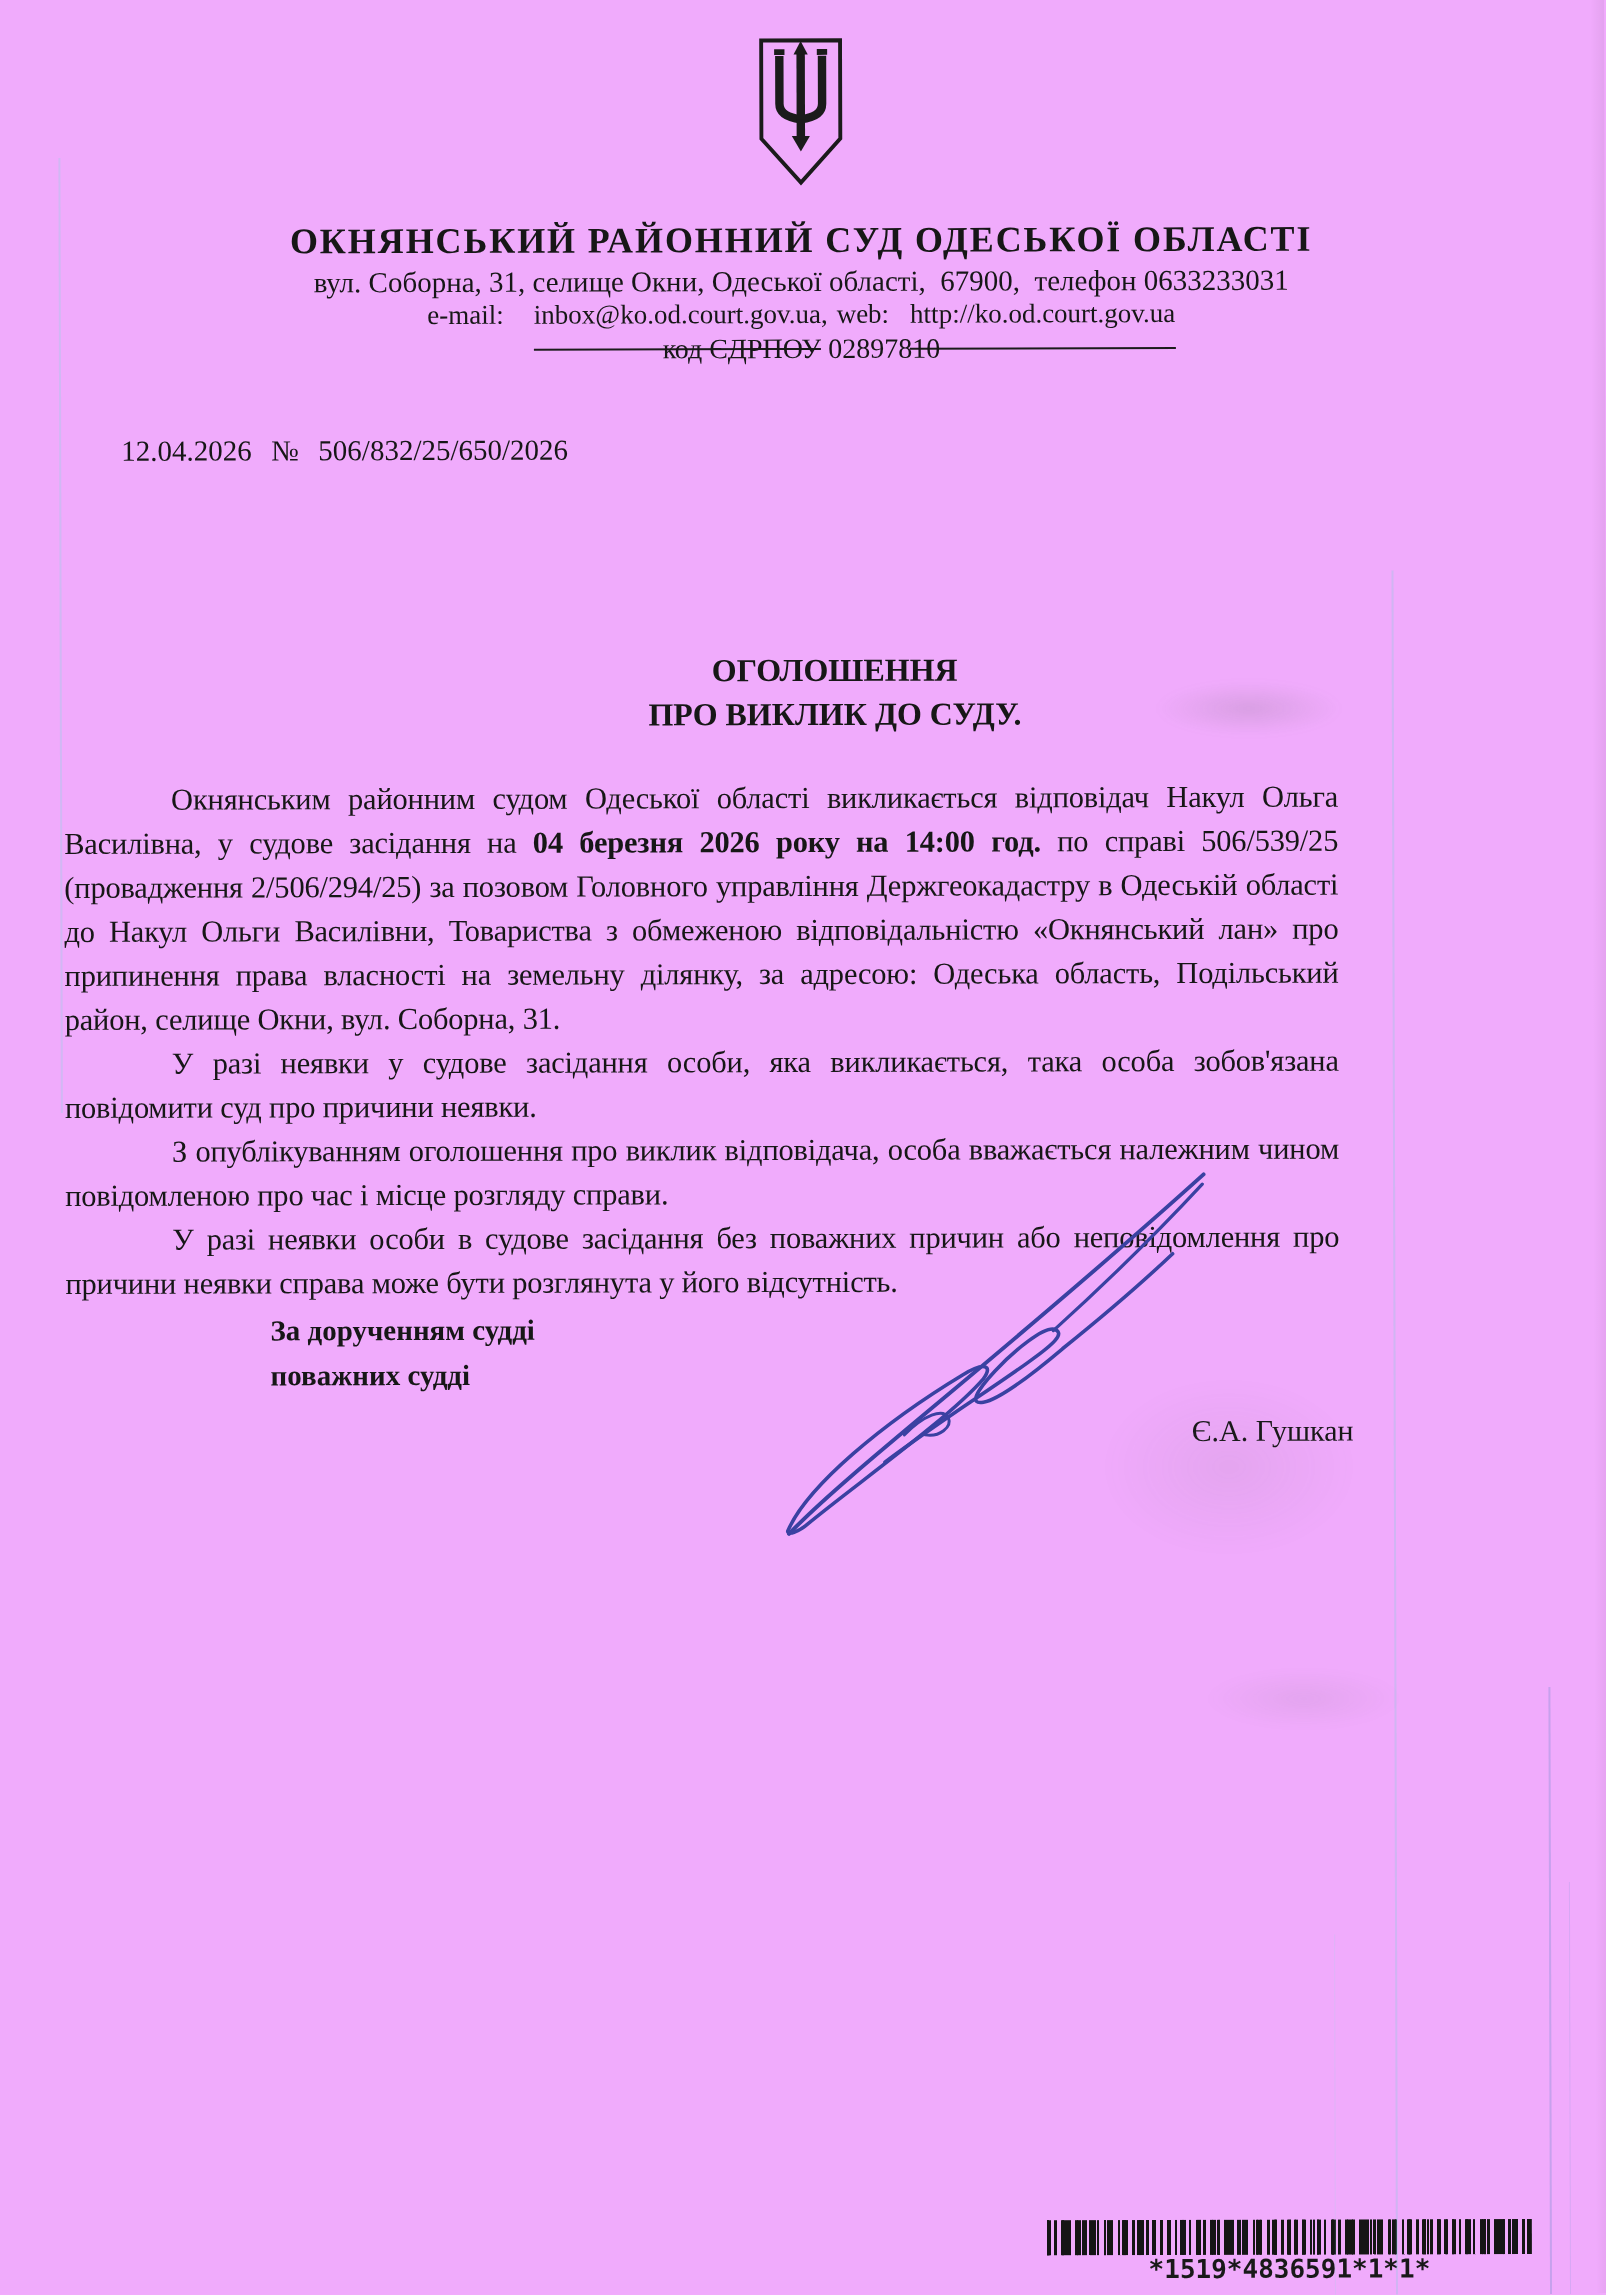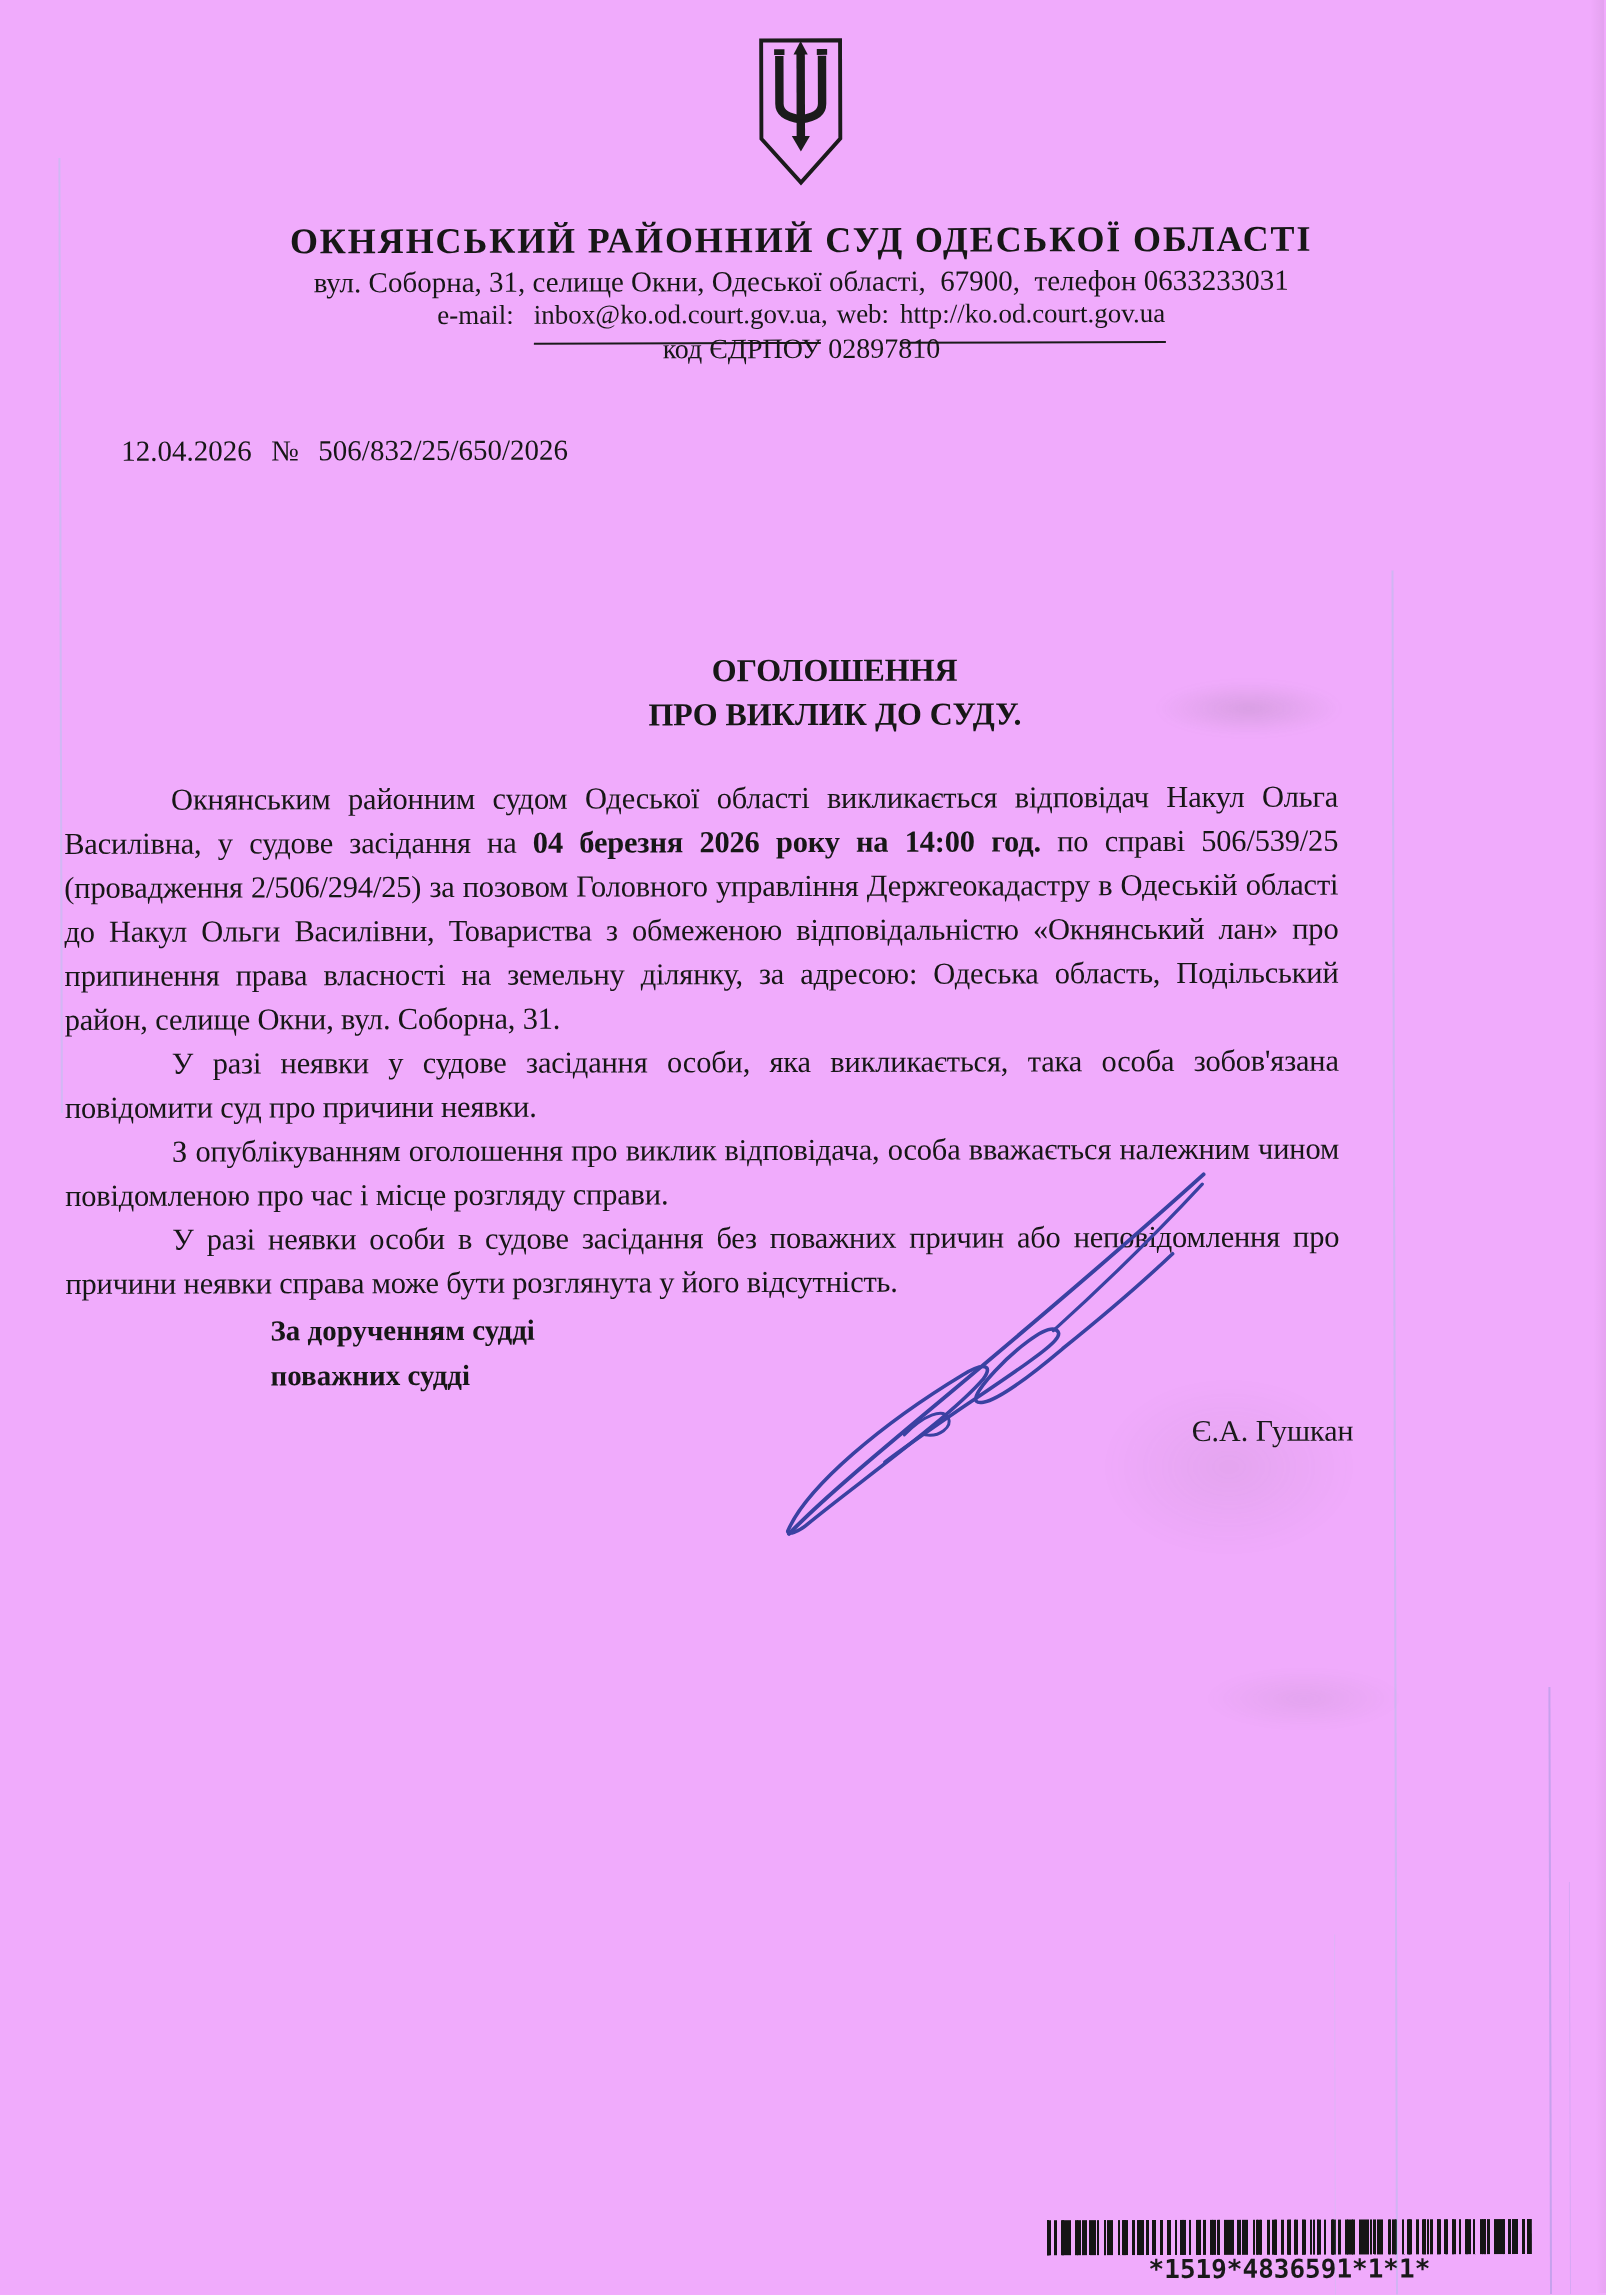--- a/index.html
+++ b/index.html
@@ -6,22 +6,22 @@
   .page{position:relative;width:1607px;height:2295px;background:#f0abfc;
         font-family:"Liberation Serif","DejaVu Serif",serif;color:#171717;overflow:hidden;}
   .doc{position:absolute;inset:0;transform:rotate(-0.15deg);}
 
   
   .letterhead{position:absolute;top:36px;left:0;width:100%;text-align:center;}
   .emblem{display:block;margin:0 auto;width:97px;height:151px;}
   .court-name{margin-top:32px;font-size:36px;font-weight:bold;letter-spacing:1.9px;line-height:42px;}
   .court-address{margin-top:3.9px;font-size:29px;line-height:32px;white-space:pre-wrap;}
   .contact-line{margin-top:1.3px;font-size:27px;line-height:32px;}
-  .contact-line .lbl{margin:0 11px 0 9px;}
-  .u{border-bottom:2.6px solid #1b1b1b;padding-bottom:13px;}
+  .contact-line .lbl{margin:0 5px 0 9px;}
+  .u{border-bottom:2.6px solid #1b1b1b;padding-bottom:19px;margin-left:16px;}
   .edrpou{margin-top:2.6px;font-size:28px;line-height:32px;}
 
   
   .ref-line{position:absolute;left:123px;top:433px;font-size:29px;white-space:nowrap;}
   .ref-line .no{margin:0 19.5px;}
 
   
   .title-block{position:absolute;left:65px;top:648px;width:1542px;text-align:center;
                font-size:32px;font-weight:bold;line-height:44px;}
 

